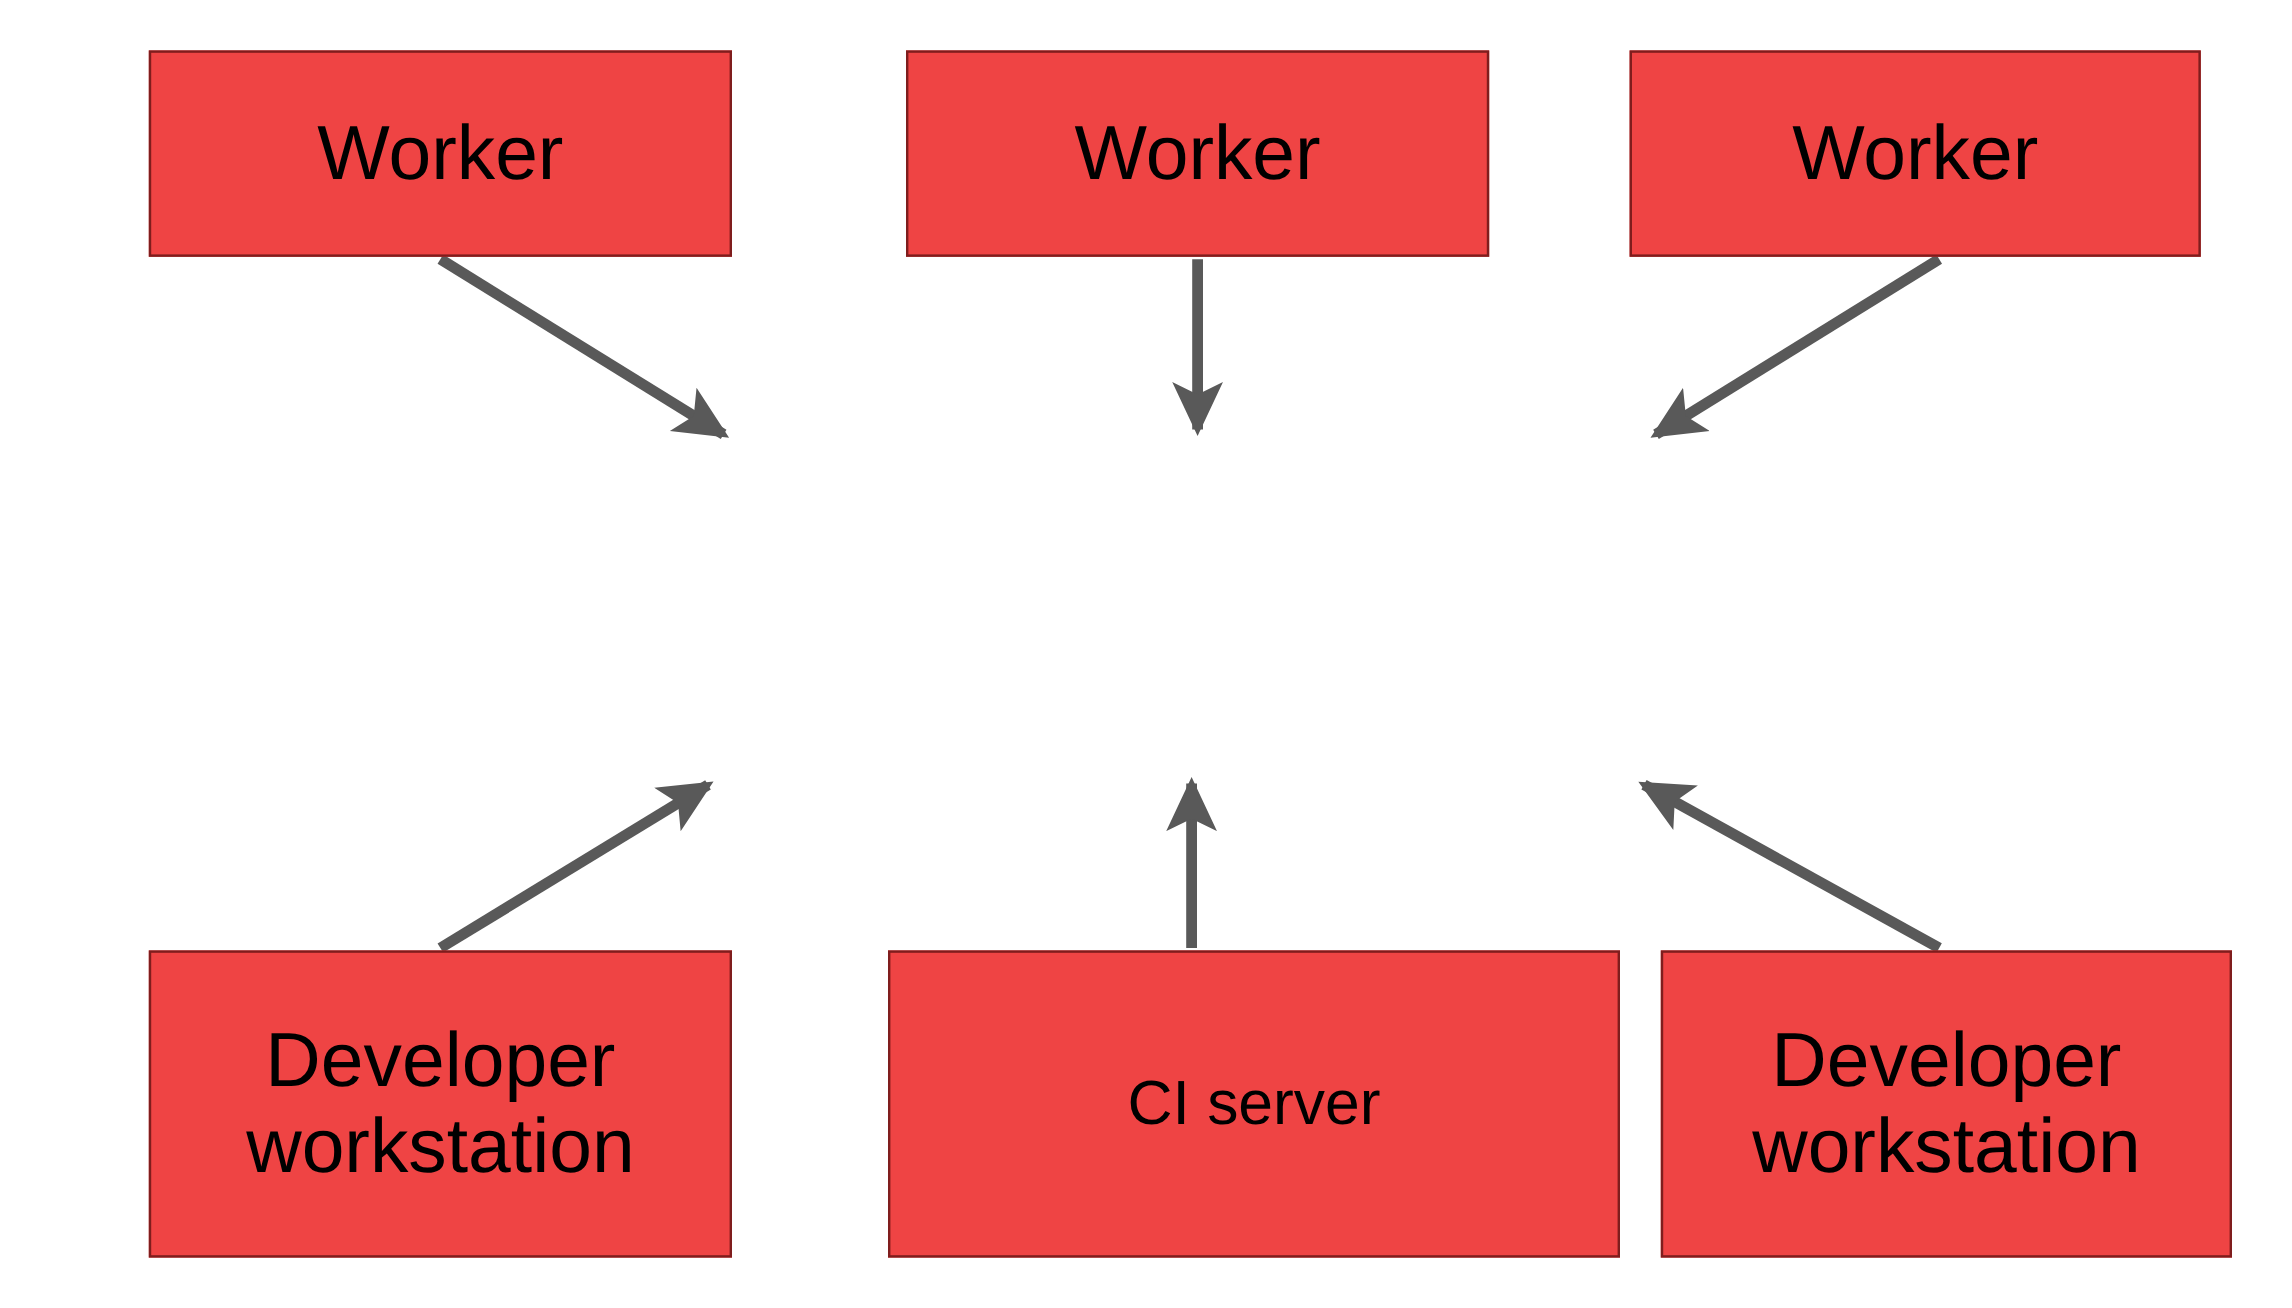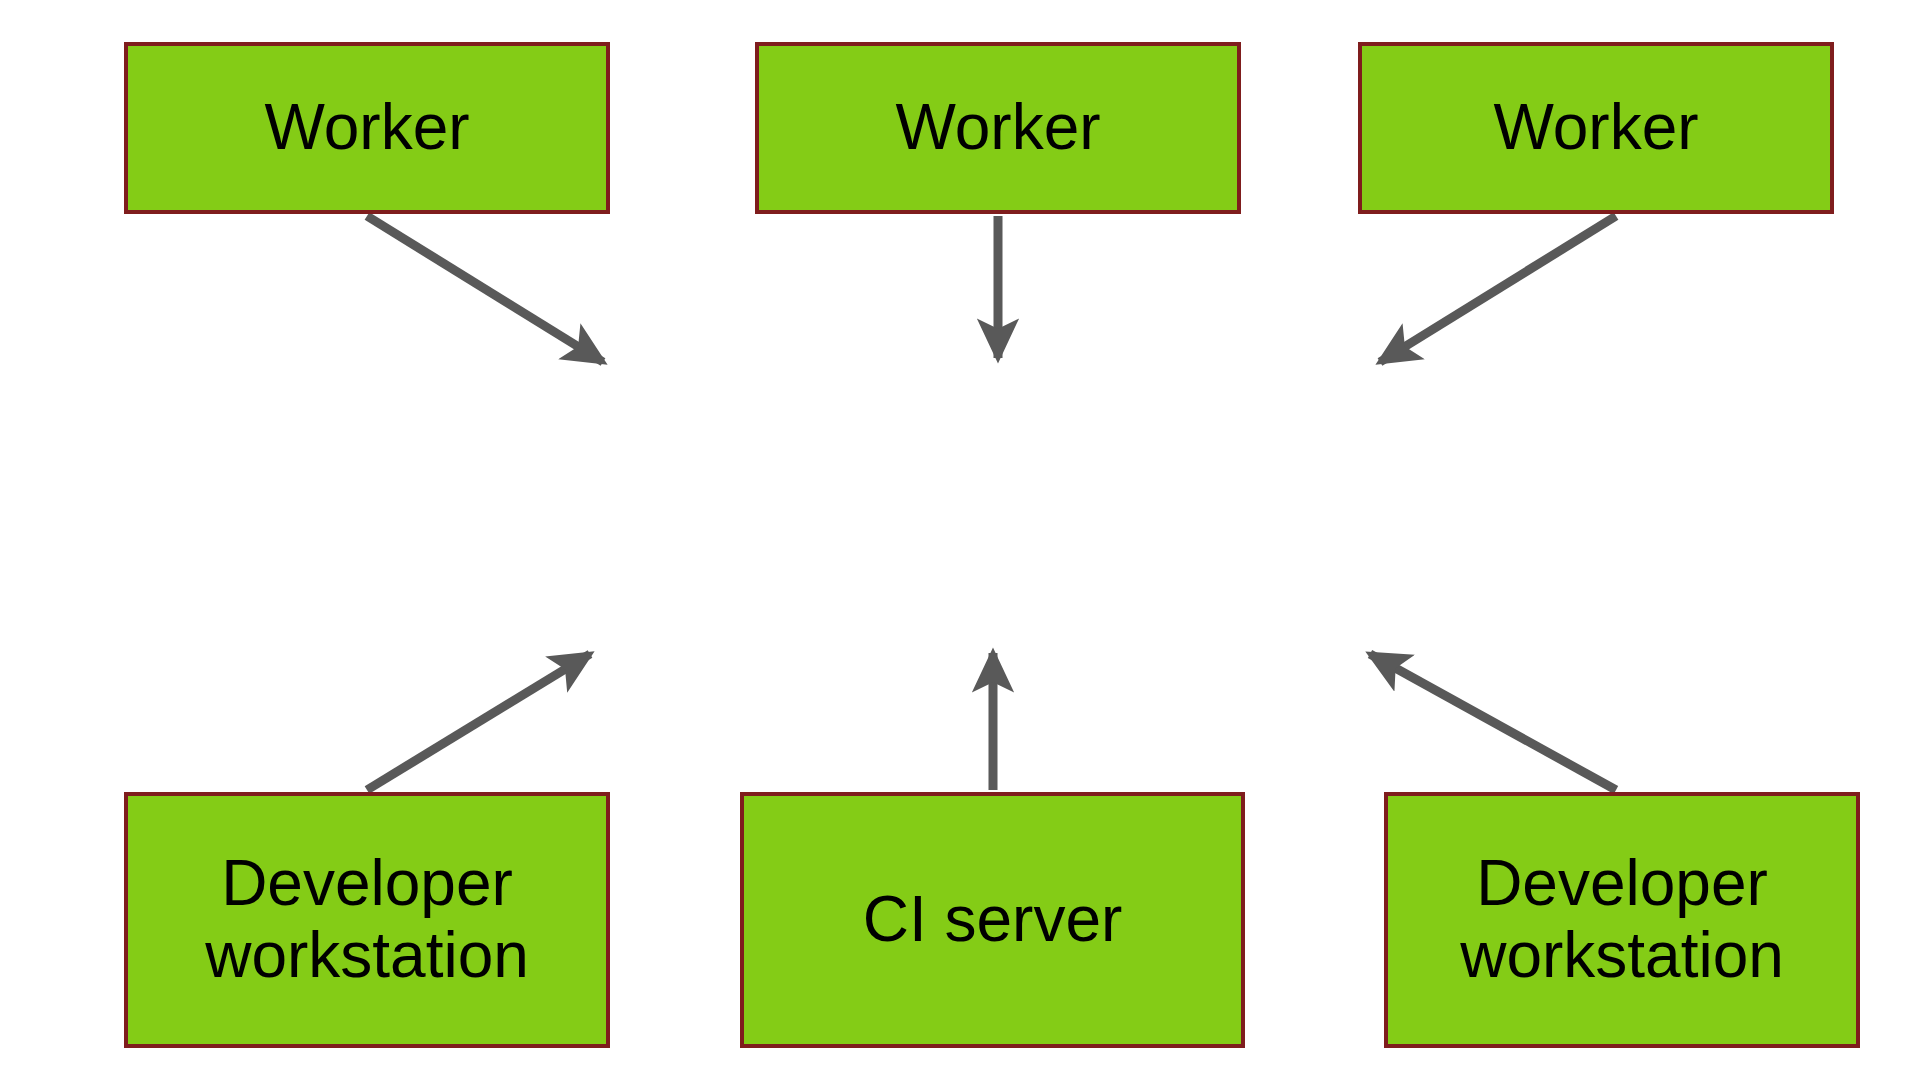--- a/index.html
+++ b/index.html
@@ -22,41 +22,41 @@
     position: absolute;
     left: 0;
     top: 0;
     width: 1910px;
     height: 1090px;
     pointer-events: none;
   }
   .node {
     position: absolute;
     box-sizing: border-box;
-    background: #84cc16;
-    border: 4px solid #7f1d1d;
+    background: #ef4444;
+    border: 2px solid #7f1d1d;
     display: flex;
     align-items: center;
     justify-content: center;
     text-align: center;
     color: #000000;
     line-height: 1.12;
     white-space: pre-line;
     z-index: 2;
   }
   .node-label {
     display: block;
     padding: 0 6px;
   }
   .n-worker1 { left: 124px;  top: 42px;  width: 486px; height: 172px; font-size: 64px; }
   .n-worker2 { left: 755px;  top: 42px;  width: 486px; height: 172px; font-size: 64px; }
   .n-worker3 { left: 1358px; top: 42px;  width: 476px; height: 172px; font-size: 64px; }
   .n-master  { left: 592px;  top: 368px; width: 767px; height: 275px; font-size: 64px; }
   .n-devws1  { left: 124px;  top: 792px; width: 486px; height: 256px; font-size: 64px; }
-  .n-ci      { left: 740px;  top: 792px; width: 505px; height: 256px; font-size: 64px; }
+  .n-ci      { left: 740px;  top: 792px; width: 610px; height: 256px; font-size: 52px; }
   .n-devws2  { left: 1384px; top: 792px; width: 476px; height: 256px; font-size: 64px; }
 </style>
 </head>
 <body>
 
 <div id="canvas">
 
   <svg id="edges" viewBox="0 0 1910 1090" width="1910" height="1090" xmlns="http://www.w3.org/2000/svg">
     <defs>
       <marker id="arrowhead" markerWidth="5.2" markerHeight="5.2" refX="4.4" refY="2.6" orient="auto" markerUnits="strokeWidth">

